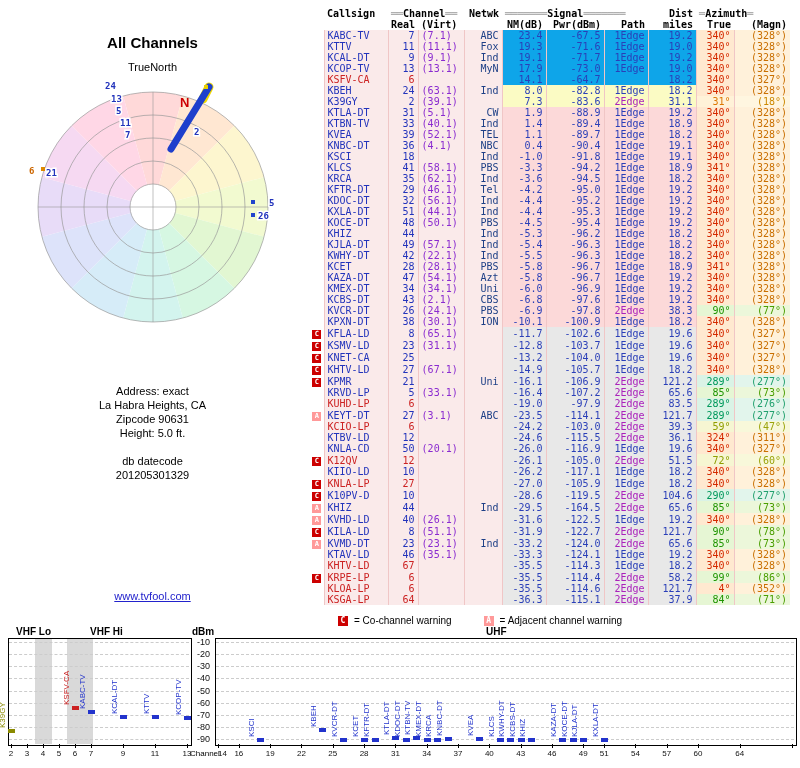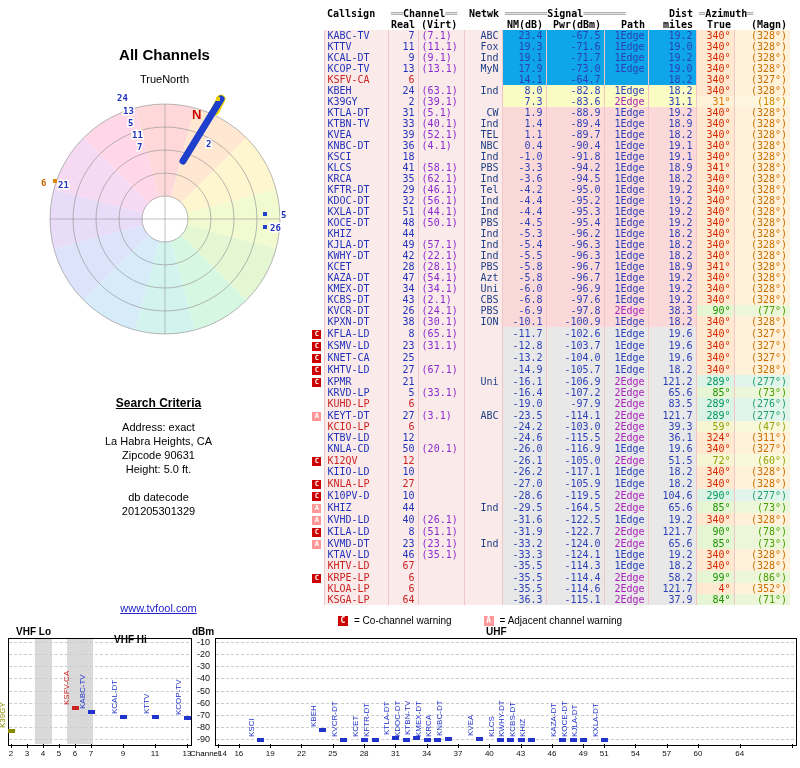--- a/index.html
+++ b/index.html
@@ -1,19 +1,19 @@
 <!DOCTYPE html>
 <html><head>
 <meta charset="utf-8">
 <style>
   html,body{margin:0;padding:0;background:#fff;}
   .page{position:relative;width:800px;height:768px;background:#fff;overflow:hidden;
         font-family:"Liberation Sans",sans-serif;color:#000;}
   
-  .left{position:absolute;left:0;top:12px;width:305px;height:620px;padding-left:12px;}
+  .left{position:absolute;left:0;top:0;width:305px;height:620px;}
   .rtitle{margin-top:34px;text-align:center;font-size:15px;font-weight:bold;}
   .rsub{margin-top:10px;text-align:center;font-size:11px;}
   #radar{display:block;margin:4px auto 0 auto;}
   .search{position:absolute;top:384px;left:0;width:100%;text-align:center;font-size:11px;}
   .sc-head{font-size:12px;font-weight:bold;text-decoration:underline;margin-bottom:10px;}
   .sc-line{line-height:14px;}
   .sc-gap{height:14px;}
   .link{position:absolute;top:590px;left:0;width:100%;text-align:center;font-size:11px;
         color:#2222cc;text-decoration:underline;cursor:pointer;display:block;}
   
@@ -105,21 +105,20 @@
         <text x="112" y="49" fill="#2233bb" font-size="9" font-weight="bold" font-family="DejaVu Sans Mono, monospace" stroke="#fff" stroke-width="3" paint-order="stroke">11</text>
         <text x="117" y="61" fill="#2233bb" font-size="9" font-weight="bold" font-family="DejaVu Sans Mono, monospace" stroke="#fff" stroke-width="3" paint-order="stroke">7</text>
         <text x="186" y="58" fill="#2233bb" font-size="9" font-weight="bold" font-family="DejaVu Sans Mono, monospace" stroke="#fff" stroke-width="3" paint-order="stroke">2</text>
         <text x="21" y="97" fill="#cc6600" font-size="9" font-weight="bold" font-family="DejaVu Sans Mono, monospace" stroke="#fff" stroke-width="3" paint-order="stroke">6</text>
         <text x="38" y="99" fill="#2233bb" font-size="9" font-weight="bold" font-family="DejaVu Sans Mono, monospace" stroke="#fff" stroke-width="3" paint-order="stroke">21</text>
         <text x="261" y="129" fill="#2233bb" font-size="9" font-weight="bold" font-family="DejaVu Sans Mono, monospace" stroke="#fff" stroke-width="3" paint-order="stroke">5</text>
         <text x="250" y="142" fill="#2233bb" font-size="9" font-weight="bold" font-family="DejaVu Sans Mono, monospace" stroke="#fff" stroke-width="3" paint-order="stroke">26</text>
         <text x="172" y="30" fill="#cc0000" font-size="13" font-weight="bold" font-family="Liberation Sans, sans-serif">N</text>
       </svg>
     <div class="search">
-      <div class="sc-head">Search Criteria</div>
       <div class="sc-line">Address: exact</div>
       <div class="sc-line">La Habra Heights, CA</div>
       <div class="sc-line">Zipcode 90631</div>
       <div class="sc-line">Height: 5.0 ft.</div>
       <div class="sc-gap"></div>
       <div class="sc-line">db datecode</div>
       <div class="sc-line">201205301329</div>
     </div>
     <a class="link" href="#">www.tvfool.com</a>
   </div>
@@ -860,21 +859,21 @@
       <div class="ylab" style="left: 190px; top: 83.75px;">-70</div>
       <div class="grid" style="left: 9px; top: 100.875px; width: 180px;"></div>
       <div class="grid" style="left: 216px; top: 100.875px; width: 578px;"></div>
       <div class="ylab" style="left: 190px; top: 95.875px;">-80</div>
       <div class="grid" style="left: 9px; top: 113px; width: 180px;"></div>
       <div class="grid" style="left: 216px; top: 113px; width: 578px;"></div>
       <div class="ylab" style="left: 190px; top: 108px;">-90</div>
       <div class="panel" style="left: 8px; width: 182px;"></div>
       <div class="panel" style="left: 215px; width: 580px;"></div>
       <div class="btitle" style="left: 16px;">VHF Lo</div>
-      <div class="btitle" style="left: 114px; margin-top: 8px;">VHF Hi</div>
+      <div class="btitle" style="left: 90px;">VHF Hi</div>
       <div class="btitle" style="left: 192px;">dBm</div>
       <div class="btitle" style="left: 486px;">UHF</div>
       <div class="axname" style="left: 190px; top: 123px; font-size: 8px;">Channel</div>
       <div class="xtick" style="left: 11px;"></div>
       <div class="xnum" style="left: 2px;">2</div>
       <div class="xtick" style="left: 27px;"></div>
       <div class="xnum" style="left: 18px;">3</div>
       <div class="xtick" style="left: 43px;"></div>
       <div class="xnum" style="left: 34px;">4</div>
       <div class="xtick" style="left: 59px;"></div>

